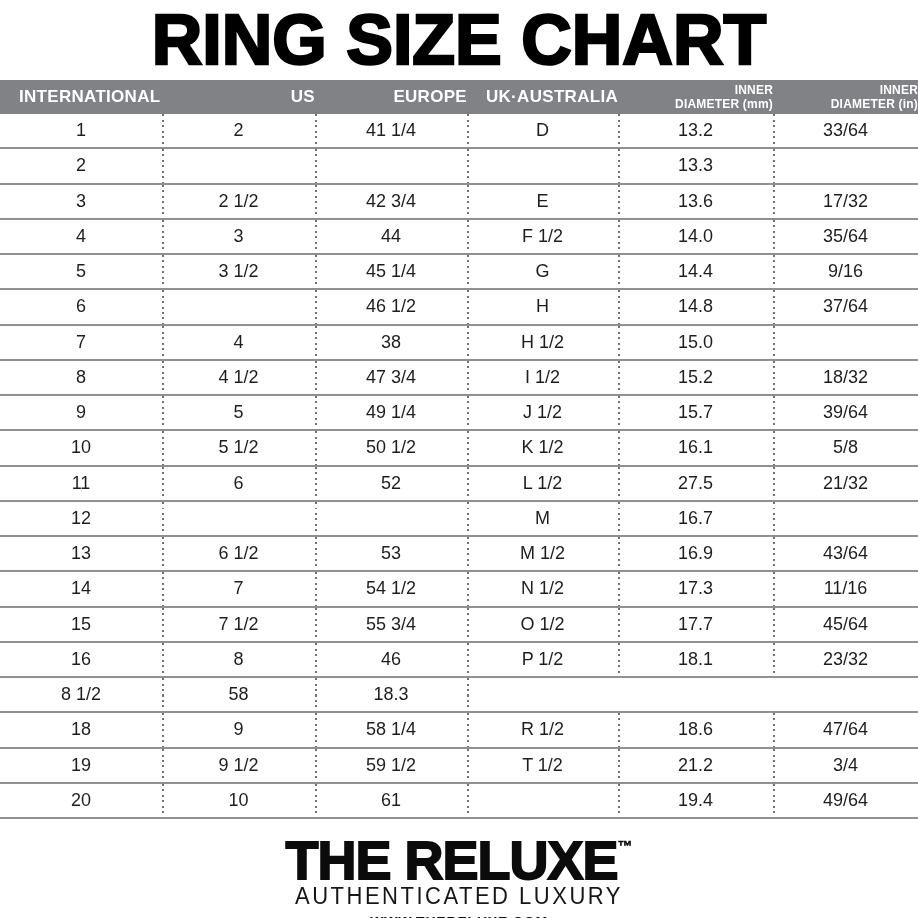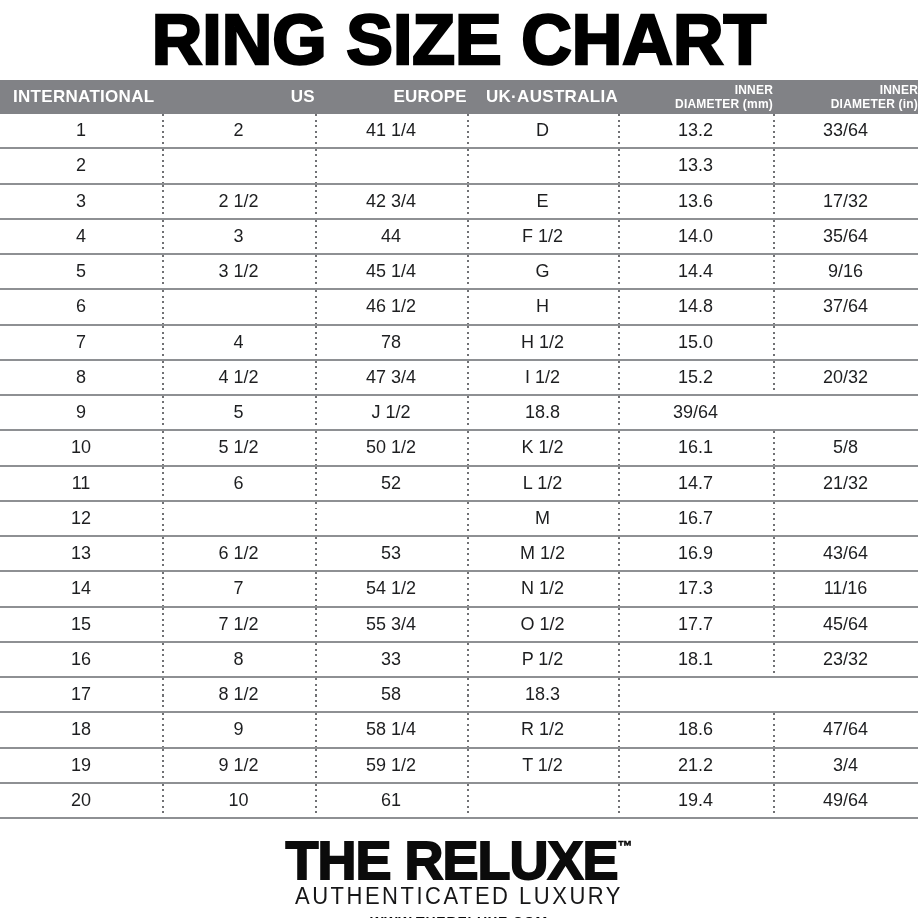--- a/index.html
+++ b/index.html
@@ -32,21 +32,21 @@
     color: #ffffff;
     align-items: center;
   }
   .th {
     text-align: right;
     font-weight: bold;
     font-size: 17px;
     letter-spacing: 0.3px;
     line-height: 1.05;
   }
-  .th-left { text-align: left; padding-left: 13px; }
+  .th-left { text-align: left; padding-left: 19px; }
   .th-two-line { font-size: 12px; letter-spacing: 0.2px; }
   .th-two-line div { line-height: 1.2; }
 
   .tbody { width: 918px; }
   .tr {
     display: grid;
     grid-template-columns: 162px 153px 152px 151px 155px 145px;
     height: 35.25px;
     border-bottom: 2px solid #8e9093;
     align-items: center;
@@ -176,54 +176,55 @@
           <div class="td">6</div>
           <div class="td"></div>
           <div class="td">46 1/2</div>
           <div class="td">H</div>
           <div class="td">14.8</div>
           <div class="td">37/64</div>
         </div>
         <div class="tr">
           <div class="td">7</div>
           <div class="td">4</div>
-          <div class="td">78</div>
+          <div class="td">38</div>
           <div class="td">H 1/2</div>
           <div class="td">15.0</div>
           <div class="td"></div>
         </div>
         <div class="tr">
           <div class="td">8</div>
           <div class="td">4 1/2</div>
           <div class="td">47 3/4</div>
           <div class="td">I 1/2</div>
           <div class="td">15.2</div>
-          <div class="td">20/32</div>
+          <div class="td">18/32</div>
         </div>
         <div class="tr">
           <div class="td">9</div>
           <div class="td">5</div>
+          <div class="td">49 1/4</div>
           <div class="td">J 1/2</div>
-          <div class="td">18.8</div>
+          <div class="td">15.7</div>
           <div class="td">39/64</div>
         </div>
         <div class="tr">
           <div class="td">10</div>
           <div class="td">5 1/2</div>
           <div class="td">50 1/2</div>
           <div class="td">K 1/2</div>
           <div class="td">16.1</div>
           <div class="td">5/8</div>
         </div>
         <div class="tr">
           <div class="td">11</div>
           <div class="td">6</div>
           <div class="td">52</div>
           <div class="td">L 1/2</div>
-          <div class="td">14.7</div>
+          <div class="td">27.5</div>
           <div class="td">21/32</div>
         </div>
         <div class="tr">
           <div class="td">12</div>
           <div class="td"></div>
           <div class="td"></div>
           <div class="td">M</div>
           <div class="td">16.7</div>
           <div class="td"></div>
         </div>
@@ -247,27 +248,26 @@
           <div class="td">15</div>
           <div class="td">7 1/2</div>
           <div class="td">55 3/4</div>
           <div class="td">O 1/2</div>
           <div class="td">17.7</div>
           <div class="td">45/64</div>
         </div>
         <div class="tr">
           <div class="td">16</div>
           <div class="td">8</div>
-          <div class="td">33</div>
+          <div class="td">46</div>
           <div class="td">P 1/2</div>
           <div class="td">18.1</div>
           <div class="td">23/32</div>
         </div>
         <div class="tr">
-          <div class="td">17</div>
           <div class="td">8 1/2</div>
           <div class="td">58</div>
           <div class="td">18.3</div>
           <div class="td"></div>
         </div>
         <div class="tr">
           <div class="td">18</div>
           <div class="td">9</div>
           <div class="td">58 1/4</div>
           <div class="td">R 1/2</div>

